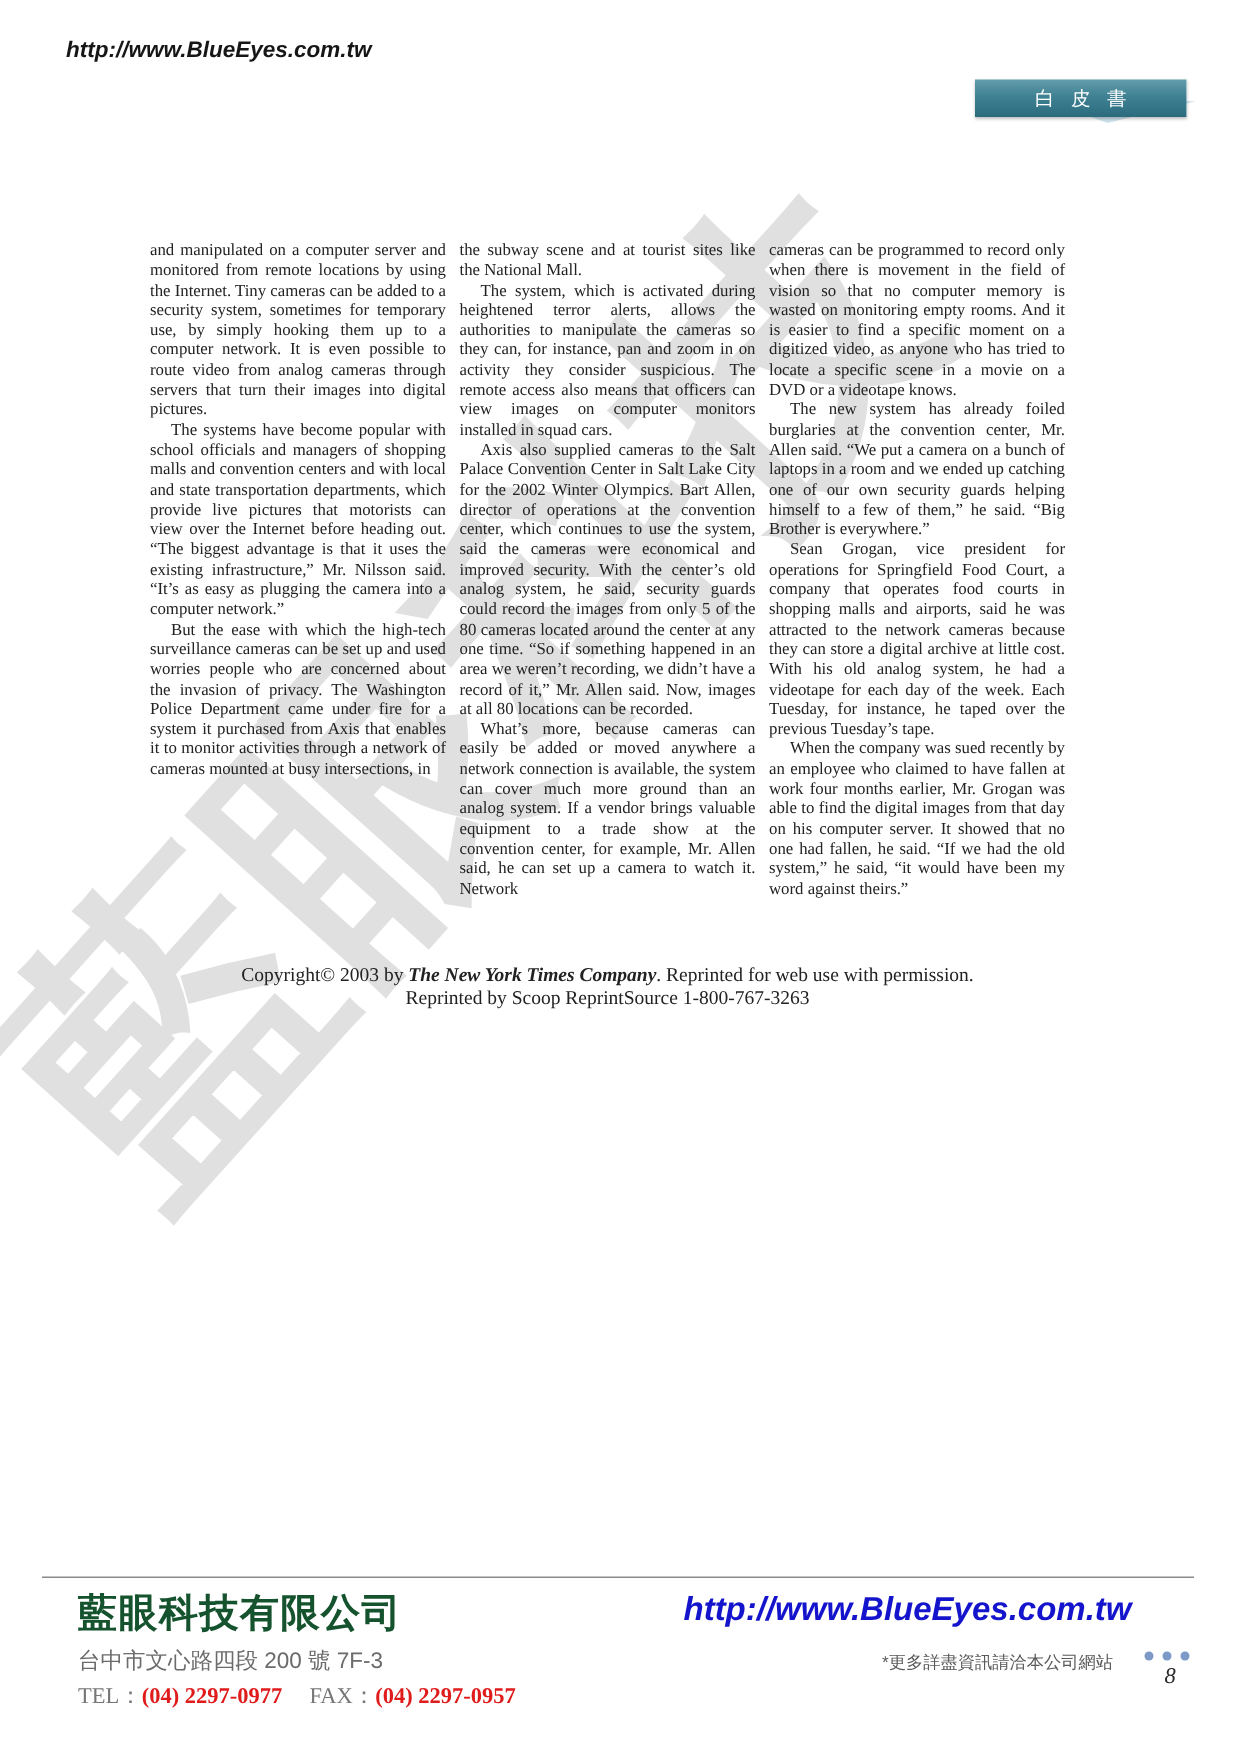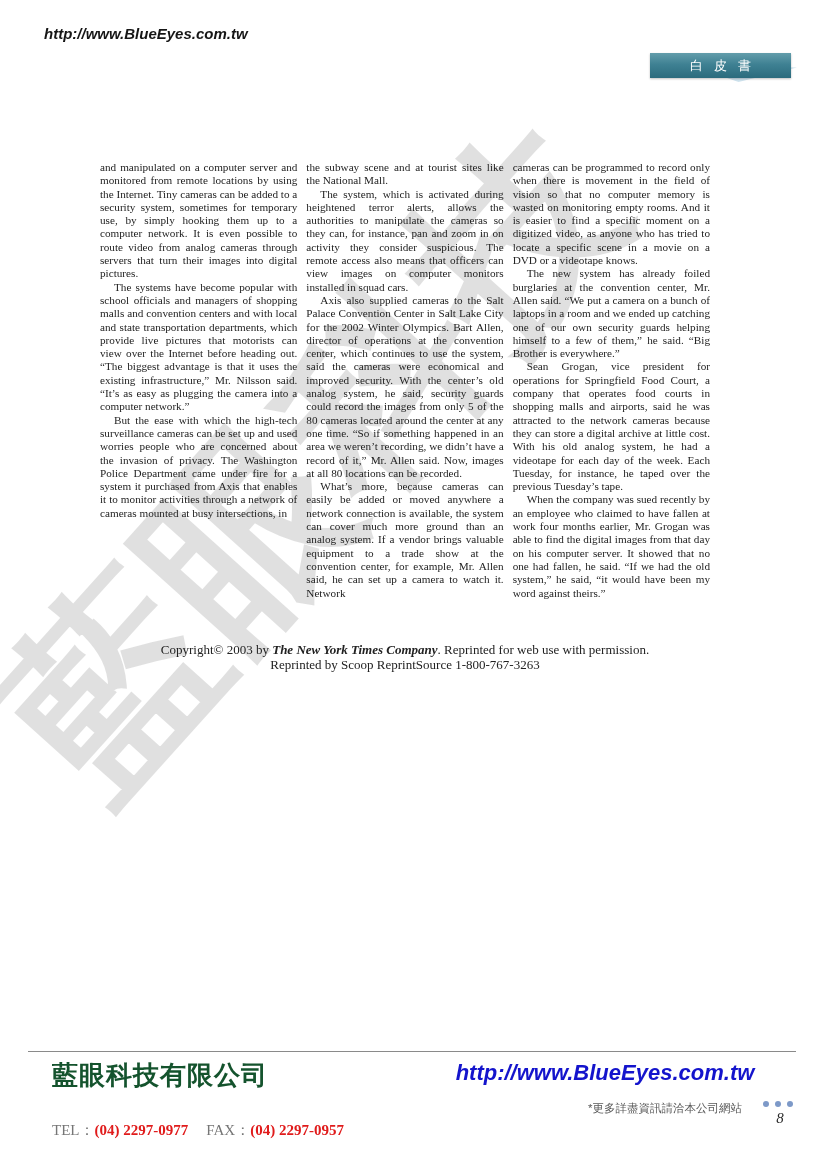--- a/index.html
+++ b/index.html
@@ -140,20 +140,21 @@
 
   <div class="copyright">
     <div>
       <span>Copyright© 2003 by </span><span class="co-name">The New York Times Company</span><span>. Reprinted for web use with permission.</span>
     </div>
     <div>Reprinted by Scoop ReprintSource 1-800-767-3263</div>
   </div>
 
   <div class="footer-rule"></div>
   <div class="footer-company">藍眼科技有限公司</div>
+  <div class="footer-address">台中市文心路四段 200 號 7F-3</div>
   <div class="footer-phones">
     <span class="ph-label">TEL：</span><span class="ph-num">(04) 2297-0977</span><span class="ph-gap"></span><span class="ph-label">FAX：</span><span class="ph-num">(04) 2297-0957</span>
   </div>
   <div class="footer-url">http://www.BlueEyes.com.tw</div>
   <div class="footer-note">*更多詳盡資訊請洽本公司網站</div>
   <div class="pager-dots">
     <span class="dot"></span>
     <span class="dot"></span>
     <span class="dot"></span>
   </div>

